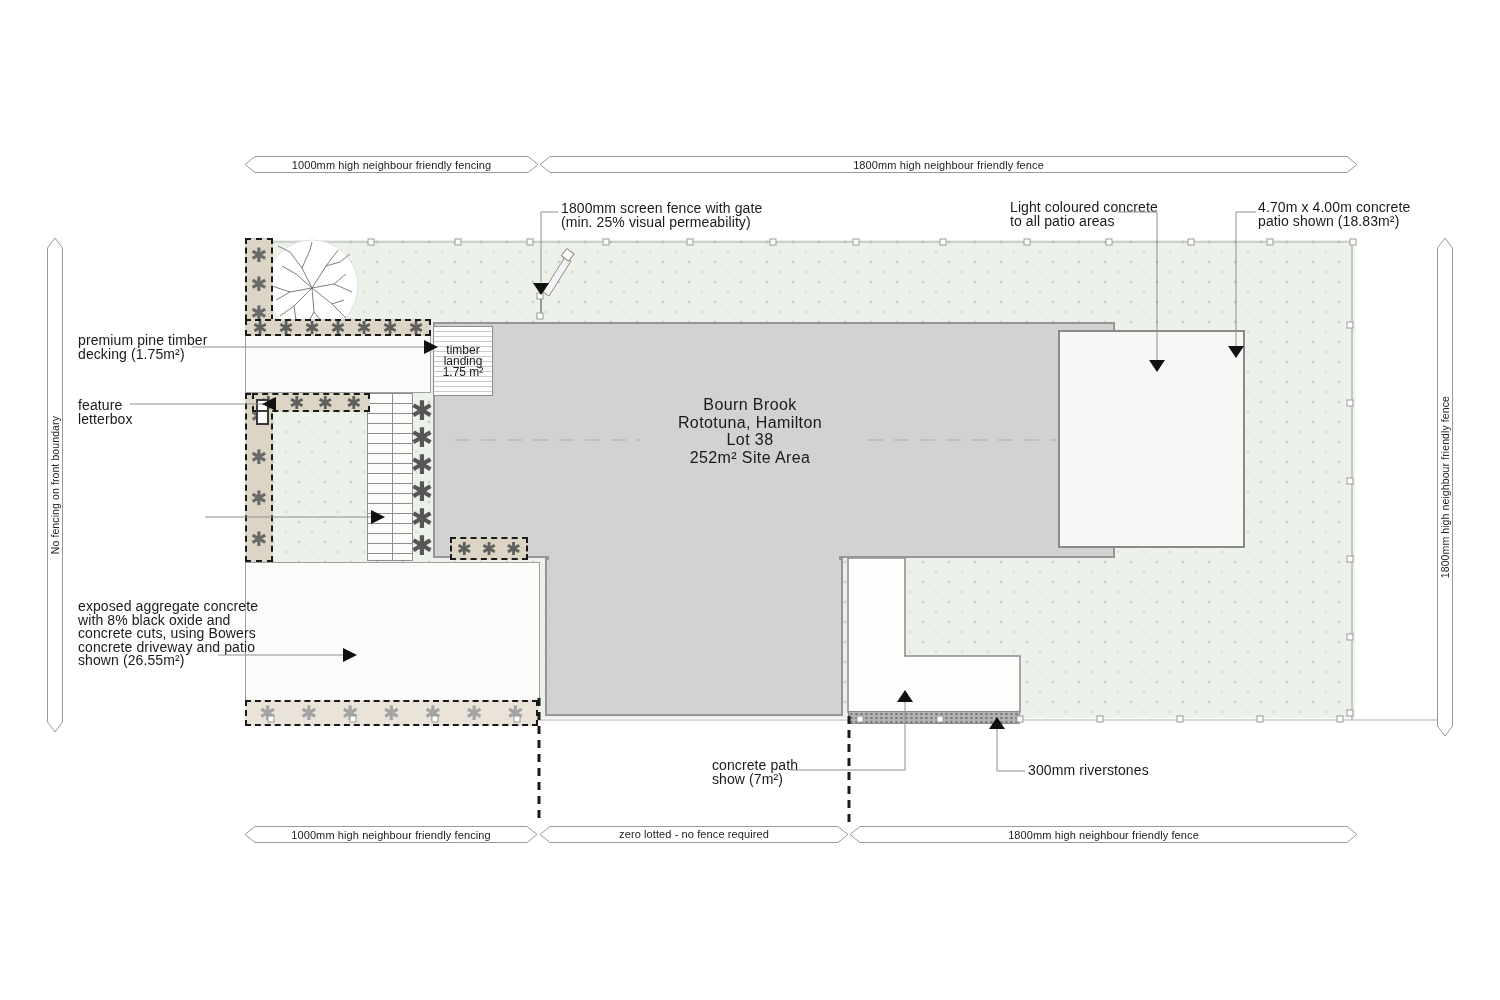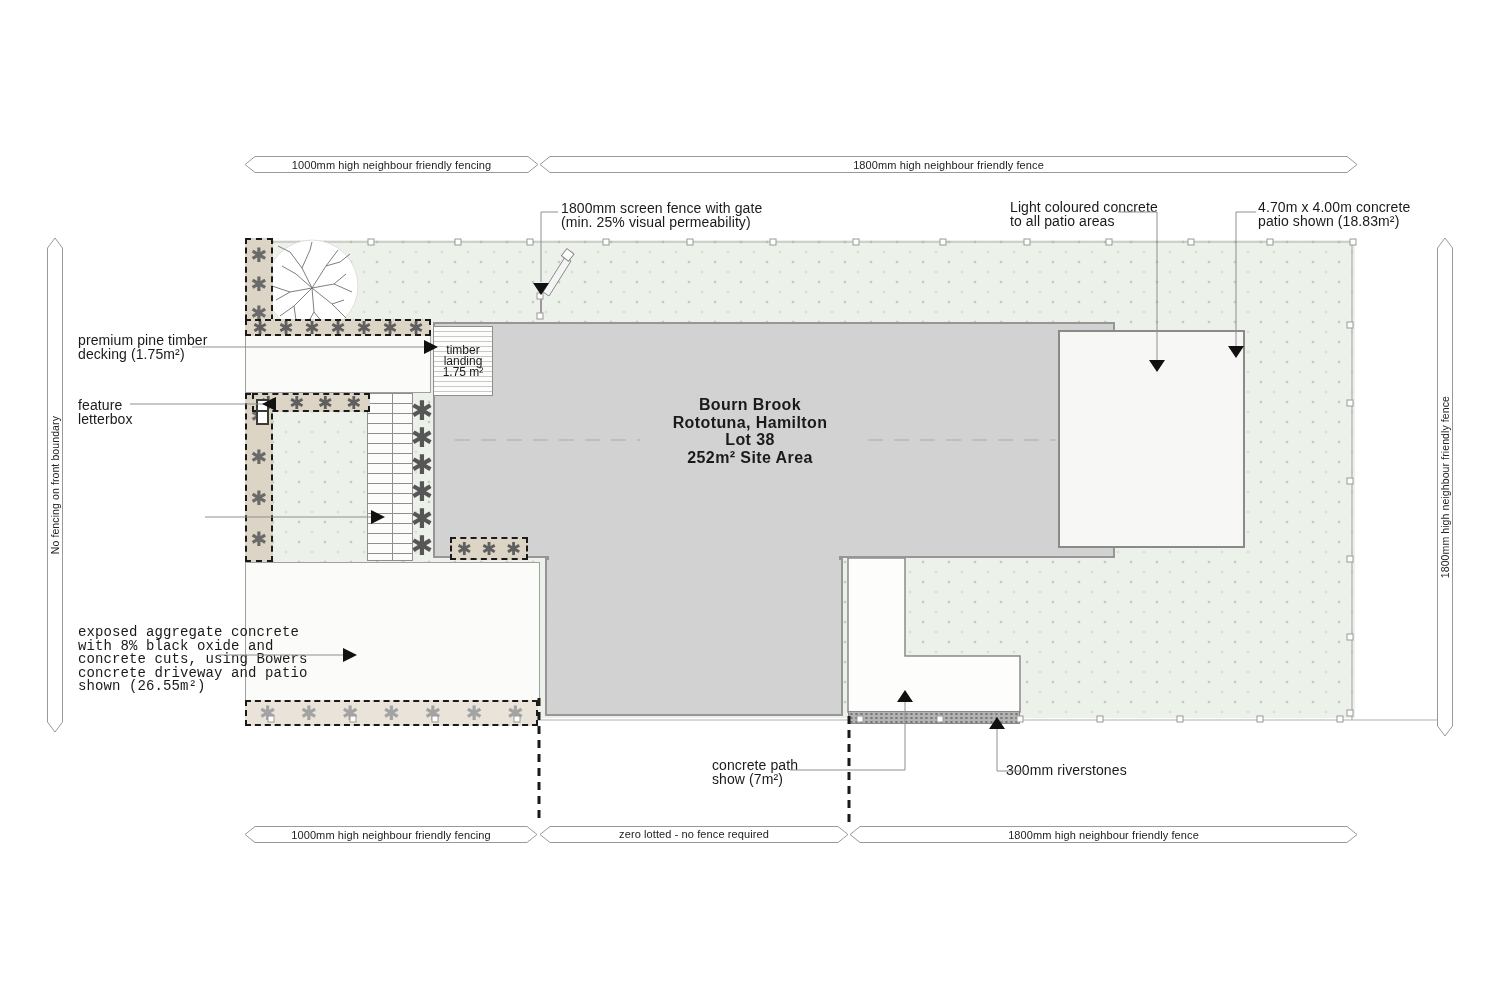--- a/index.html
+++ b/index.html
@@ -38,21 +38,21 @@
   .bed.light{background:#e9e3d9;}
   .shrub{color:#5f5f5f;font-size:18px;line-height:1;display:block;}
   .bed.light .shrub{color:#a3a3a3;font-size:20px;}
   .bed.col .shrub{font-size:20px;color:#6a6a6a;}
   .hedge{z-index:5;display:flex;flex-direction:column;justify-content:space-between;align-items:center;}
   .hedge .shrub{color:#565656;font-size:27px;}
   .letterbox{background:#fff;border:2px solid #3a3a3a;z-index:6;}
   .letterbox .slot{position:absolute;left:0;right:0;top:40%;height:2px;background:#3a3a3a;}
 
   
-  .title{z-index:7;text-align:center;font-weight:bold;font-size:16px;line-height:17.5px;letter-spacing:.4px;}
+  .title{z-index:7;text-align:center;font-weight:normal;font-size:16px;line-height:17.5px;letter-spacing:.4px;}
   .ann{position:absolute;z-index:8;font-size:14px;line-height:13.5px;white-space:pre-line;letter-spacing:.1px;}
 
   
   .bracket{position:absolute;display:flex;align-items:center;justify-content:center;
            font-size:11px;color:#222;z-index:9;}
   .bracket .lbl{position:relative;z-index:1;white-space:nowrap;letter-spacing:.1px;}
   .bracket.v .lbl{writing-mode:vertical-rl;transform:rotate(180deg);font-size:10.5px;}
 
   svg.layer{position:absolute;left:0;top:0;pointer-events:none;}
   #base-svg{z-index:2;}
@@ -182,28 +182,28 @@
   <div class="ann" style="left:561px;top:202px;">1800mm screen fence with gate
 (min. 25% visual permeability)</div>
   <div class="ann" style="left:1010px;top:201px;">Light coloured concrete
 to all patio areas</div>
   <div class="ann" style="left:1258px;top:201px;">4.70m x 4.00m concrete
 patio shown (18.83m²)</div>
   <div class="ann" style="left:78px;top:334px;">premium pine timber
 decking (1.75m²)</div>
   <div class="ann" style="left:78px;top:391px;margin-top:8px;">feature
 letterbox</div>
-  <div class="ann" style="left:78px;top:626px;font-family:Liberation Mono, monospace;">exposed aggregate concrete
+  <div class="ann" style="left:78px;top:600px;">exposed aggregate concrete
 with 8% black oxide and
 concrete cuts, using  Bowers
 concrete driveway and patio
 shown (26.55m²)</div>
   <div class="ann" style="left:712px;top:759px;">concrete path
 show (7m²)</div>
-  <div class="ann" style="left:1006px;top:764px;text-align:right;">300mm riverstones</div>
+  <div class="ann" style="left:1028px;top:764px;text-align:right;">300mm riverstones</div>
 
   <div class="bracket h" style="left:245px;top:156px;width:293px;height:17px;">
       <svg width="293" height="17" style="position: absolute; left: 0px; top: 0px;">
         <polygon points="0,8.5 10,0.5 283,0.5 293,8.5 283,16.5 10,16.5" fill="#fff" stroke="#999" stroke-width="1"></polygon>
       </svg>
     <span class="lbl">1000mm high neighbour friendly fencing</span>
     </div>
   <div class="bracket h" style="left:540px;top:156px;width:817px;height:17px;">
       <svg width="817" height="17" style="position: absolute; left: 0px; top: 0px;">
         <polygon points="0,8.5 10,0.5 807,0.5 817,8.5 807,16.5 10,16.5" fill="#fff" stroke="#999" stroke-width="1"></polygon>

